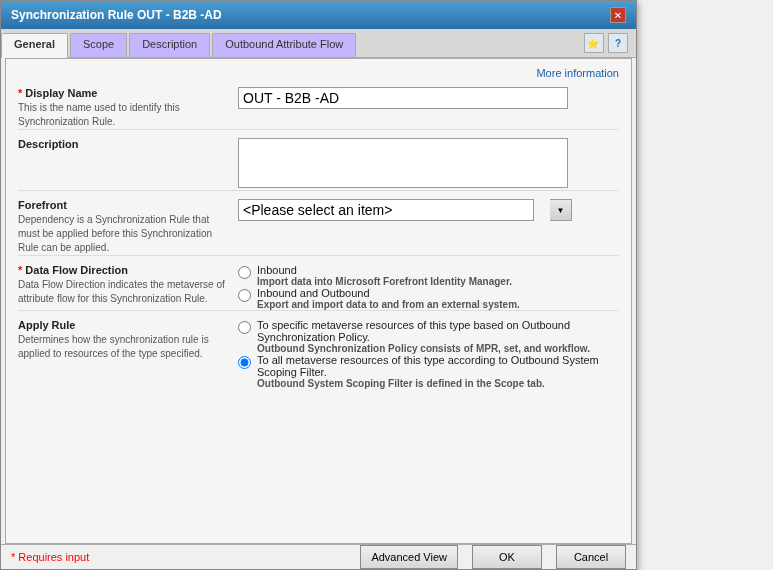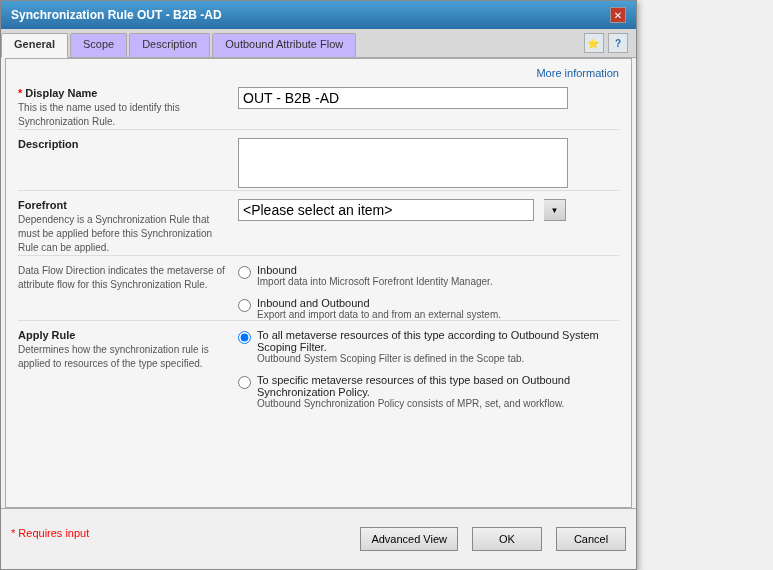--- a/index.html
+++ b/index.html
@@ -149,52 +149,53 @@
       height: 50px;
       border: 1px solid #999;
       background: white;
       padding: 2px 4px;
       resize: none;
     }
 
     .select-wrapper {
       display: flex;
       align-items: flex-end;
-      gap: 10px;
+      gap: 16px;
     }
     .select-input {
       width: 296px;
       height: 22px;
       border: 1px solid #999;
       background: white;
       padding: 2px 4px;
       appearance: none;
       -webkit-appearance: none;
     }
     .select-dropdown-btn {
       width: 22px; height: 22px;
       border: 1px solid #999;
       border-left: none;
       background: linear-gradient(to bottom, #e8e8e8, #d0d0d0);
       display: flex; align-items: center; justify-content: center;
       cursor: pointer;
       font-size: 8px;
     }
 
-    .radio-group { display: flex; flex-direction: column; gap: 10px; }
+    .radio-group { display: flex; flex-direction: column; }
     .radio-item { display: flex; align-items: flex-start; gap: 6px; }
     .radio-item input[type="radio"] { margin-top: 2px; flex-shrink: 0; }
     .radio-main { font-size: 11px; color: #222; }
-    .radio-sub { font-size: 10px; color: #555; }
+    .radio-sub { font-size: 10px; color: #555; font-weight: bold; }
 
     .footer {
       background: #f0f0f0;
       border-top: 1px solid #aaa;
-      padding: 18px 10px;
-      display: flex;
+      padding: 0 10px;
+      display: flex;
+      align-items: center;
       flex-shrink: 0;
     }
     .requires-input {
       color: red;
       font-size: 11px;
       flex: 1;
     }
     .footer-buttons {
       display: flex;
       gap: 14px;
@@ -268,20 +269,24 @@
             <select class="select-input">
               <option>&lt;Please select an item&gt;</option>
             </select>
             <div class="select-dropdown-btn">▼</div>
           </div>
         </div>
       </div>
 
       <div class="field-row">
         <div class="field-label-col">
+          <div class="field-label">
+            <span class="required-star">*</span>
+            <span>Data Flow Direction</span>
+          </div>
           <div class="field-desc">Data Flow Direction indicates the metaverse of attribute flow for this Synchronization Rule.</div>
         </div>
         <div class="field-input-col">
           <div class="radio-group">
             <div class="radio-item">
               <input type="radio" name="dataflow" style="">
               <div>
                 <div class="radio-main">Inbound</div>
                 <div class="radio-sub">Import data into Microsoft Forefront Identity Manager.</div>
               </div>
@@ -298,31 +303,31 @@
       </div>
 
       <div class="field-row">
         <div class="field-label-col">
           <div class="field-label">Apply Rule</div>
           <div class="field-desc">Determines how the synchronization rule is applied to resources of the type specified.</div>
         </div>
         <div class="field-input-col">
           <div class="radio-group">
             <div class="radio-item">
+              <input type="radio" name="applyrule" style="">
+              <div>
+                <div class="radio-main">To specific metaverse resources of this type based on Outbound Synchronization Policy.</div>
+                <div class="radio-sub">Outbound Synchronization Policy consists of MPR, set, and workflow.</div>
+              </div>
+            </div>
+            <div class="radio-item">
               <input type="radio" name="applyrule" checked="" style="">
               <div>
                 <div class="radio-main">To all metaverse resources of this type according to Outbound System Scoping Filter.</div>
                 <div class="radio-sub">Outbound System Scoping Filter is defined in the Scope tab.</div>
-              </div>
-            </div>
-            <div class="radio-item">
-              <input type="radio" name="applyrule" style="">
-              <div>
-                <div class="radio-main">To specific metaverse resources of this type based on Outbound Synchronization Policy.</div>
-                <div class="radio-sub">Outbound Synchronization Policy consists of MPR, set, and workflow.</div>
               </div>
             </div>
           </div>
         </div>
       </div>
 
     </div>
   </div>
 
   <div class="footer">

